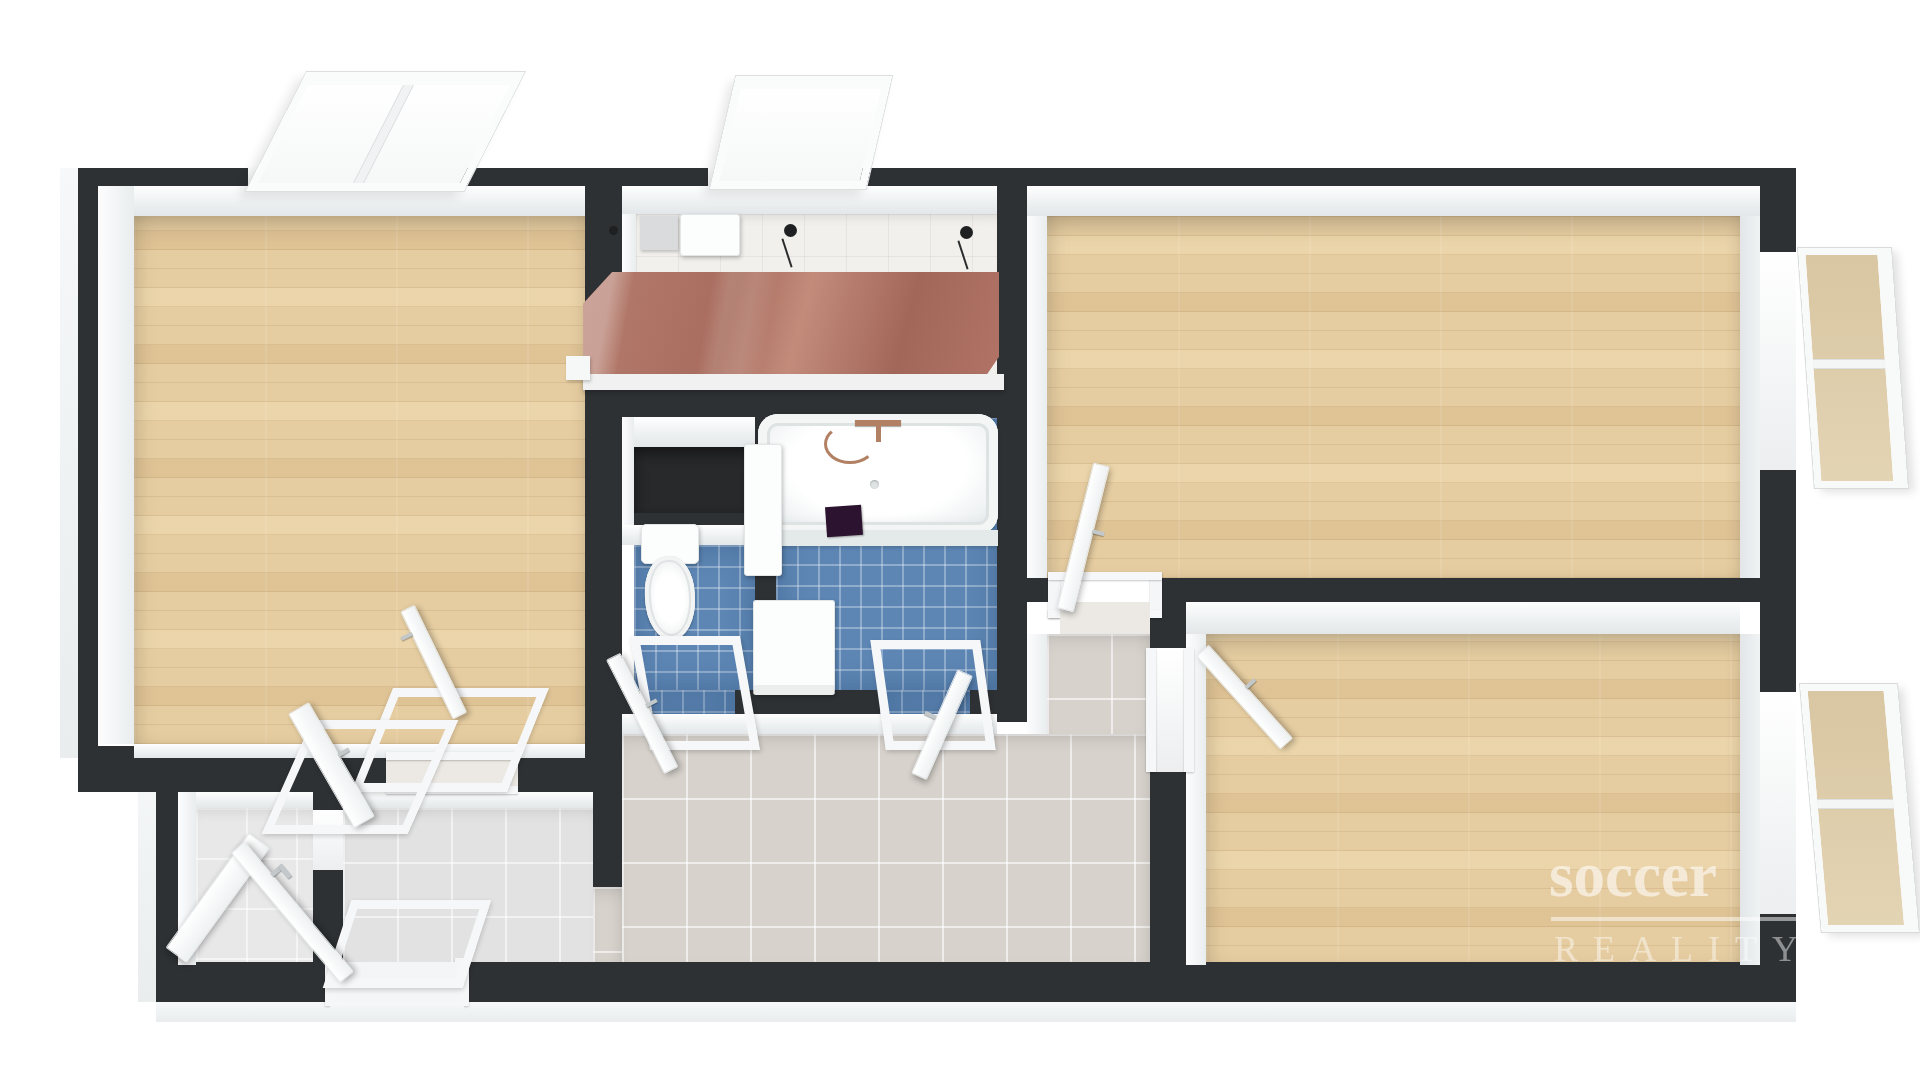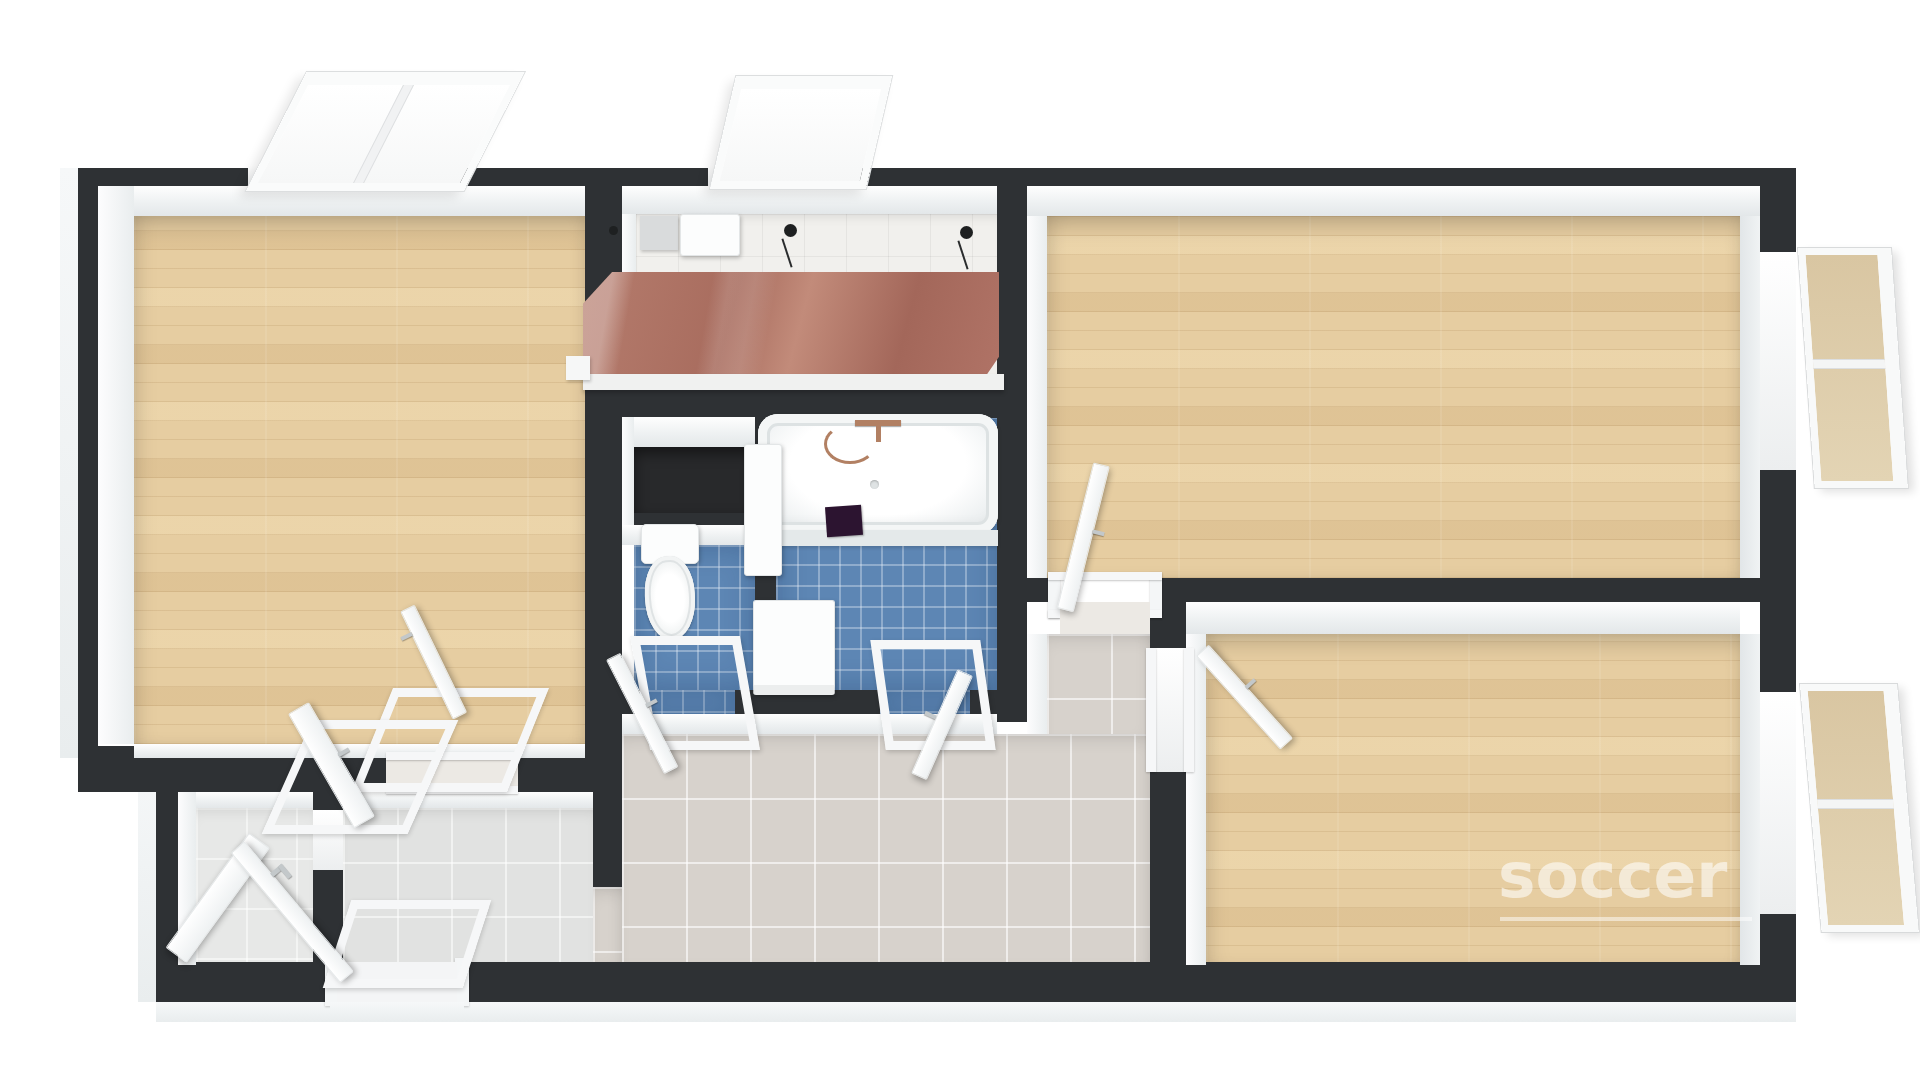--- a/index.html
+++ b/index.html
@@ -237,18 +237,19 @@
     <span class="mull" style="left:47%;"></span>
   </div>
   <div class="el win" style="left:710px;top:76px;width:140px;height:92px;transform-origin:0 100%;transform:skewX(-13deg);"></div>
   <div class="el winr" style="left:1798px;top:248px;width:72px;height:226px;transform-origin:0 0;transform:skewX(4deg);">
     <span class="mullh" style="top:46%;"></span>
   </div>
   <div class="el winr" style="left:1800px;top:684px;width:76px;height:234px;transform-origin:0 0;transform:skewX(5deg);">
     <span class="mullh" style="top:46%;"></span>
   </div>
 
-  <div class="el" id="logo" style="left:1498px;top:844px;width:320px;">
+  <div class="el" id="logo" style="left:1549px;top:844px;width:320px;font-family:Liberation Serif, serif;">
     <div class="brand">soccer</div>
     <div class="rule"></div>
+    <div class="sub">REALITY</div>
   </div>
 
 </div>
 
 </body></html>

